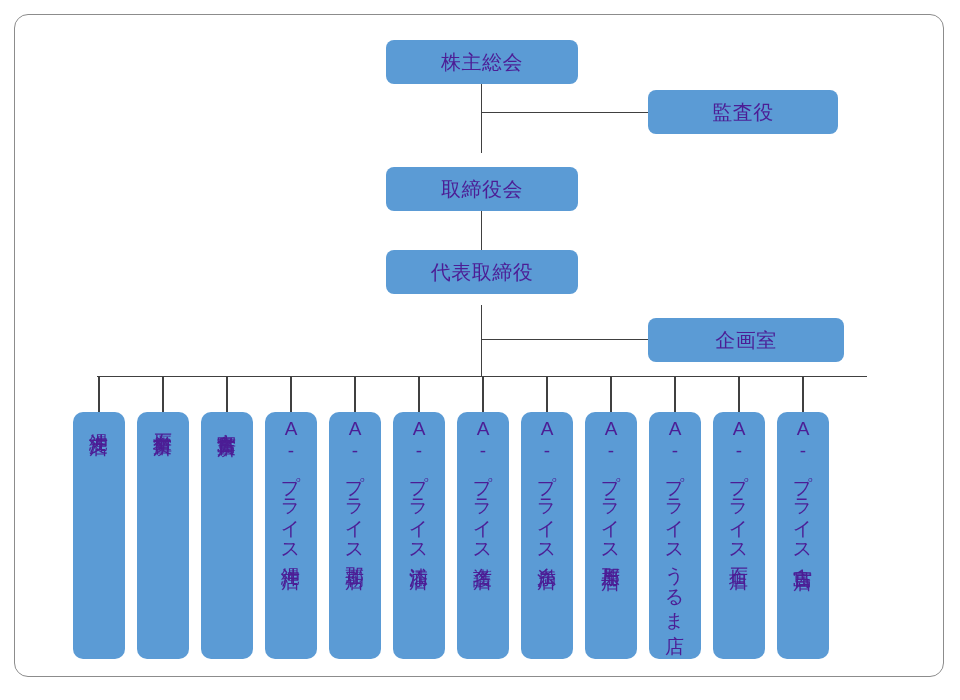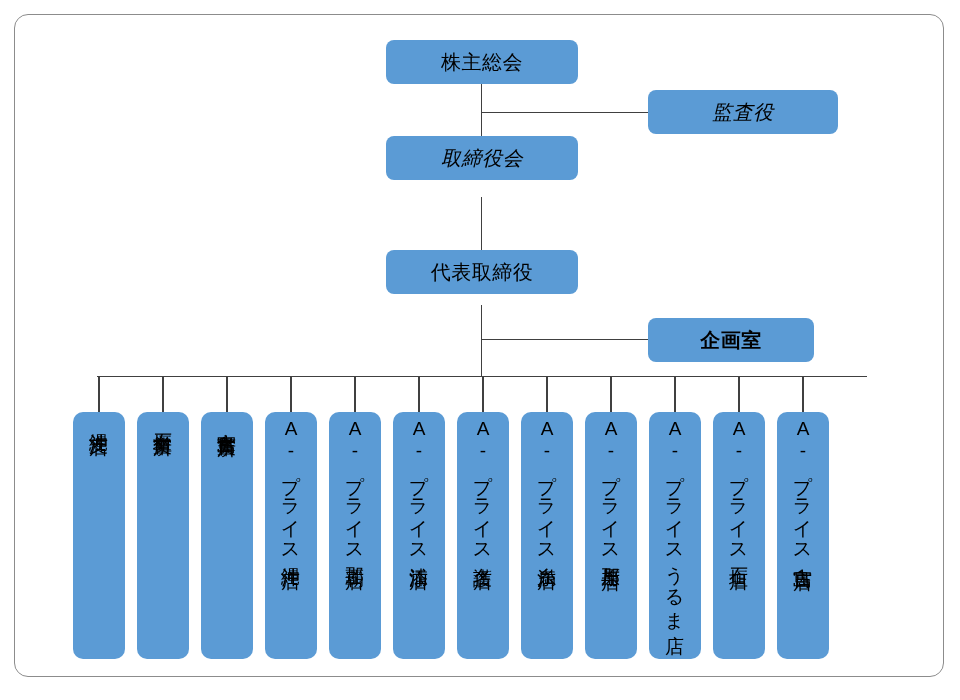--- a/index.html
+++ b/index.html
@@ -34,21 +34,21 @@
     position: absolute;
     background: #5b9bd5;
     border-radius: 8px;
     box-sizing: border-box;
     display: flex;
     align-items: center;
     justify-content: center;
     color: #ffffff;
   }
   .node-label {
-    color: #000000;
+    color: #4c1d95;
     font-size: 20px;
     line-height: 1.1;
     letter-spacing: 0.5px;
     white-space: nowrap;
   }
   
   .node.horizontal {
     height: 44px;
   }
   
@@ -106,33 +106,33 @@
       <div class="line v" style="left: 610.3px; top: 376px; height: 36px;"></div>
       <div class="line v" style="left: 674.3px; top: 376px; height: 36px;"></div>
       <div class="line v" style="left: 738.3px; top: 376px; height: 36px;"></div>
       <div class="line v" style="left: 802.3px; top: 376px; height: 36px;"></div>
     </div>
 
   <div class="node horizontal" style="left:386px; top:40px; width:192px;">
     <span class="node-label">株主総会</span>
   </div>
 
-  <div class="node horizontal" style="left:648px; top:90px; width:190px;font-style:italic;">
+  <div class="node horizontal" style="left:648px; top:90px; width:190px;">
     <span class="node-label">監査役</span>
   </div>
 
-  <div class="node horizontal" style="left:386px; top:136px; width:192px;font-style:italic;">
+  <div class="node horizontal" style="left:386px; top:167px; width:192px;">
     <span class="node-label">取締役会</span>
   </div>
 
   <div class="node horizontal" style="left:386px; top:250px; width:192px;">
     <span class="node-label">代表取締役</span>
   </div>
 
-  <div class="node horizontal" style="left:648px; top:318px; width:166px;font-weight:bold;">
+  <div class="node horizontal" style="left:648px; top:318px; width:196px;">
     <span class="node-label">企画室</span>
   </div>
 
   <div id="branch-boxes">
       <div class="node vertical" style="left: 73px; top: 412px;">
         <span class="node-label">沖縄支店</span>
       </div>
       <div class="node vertical" style="left: 137px; top: 412px;">
         <span class="node-label">石垣営業所</span>
       </div>

